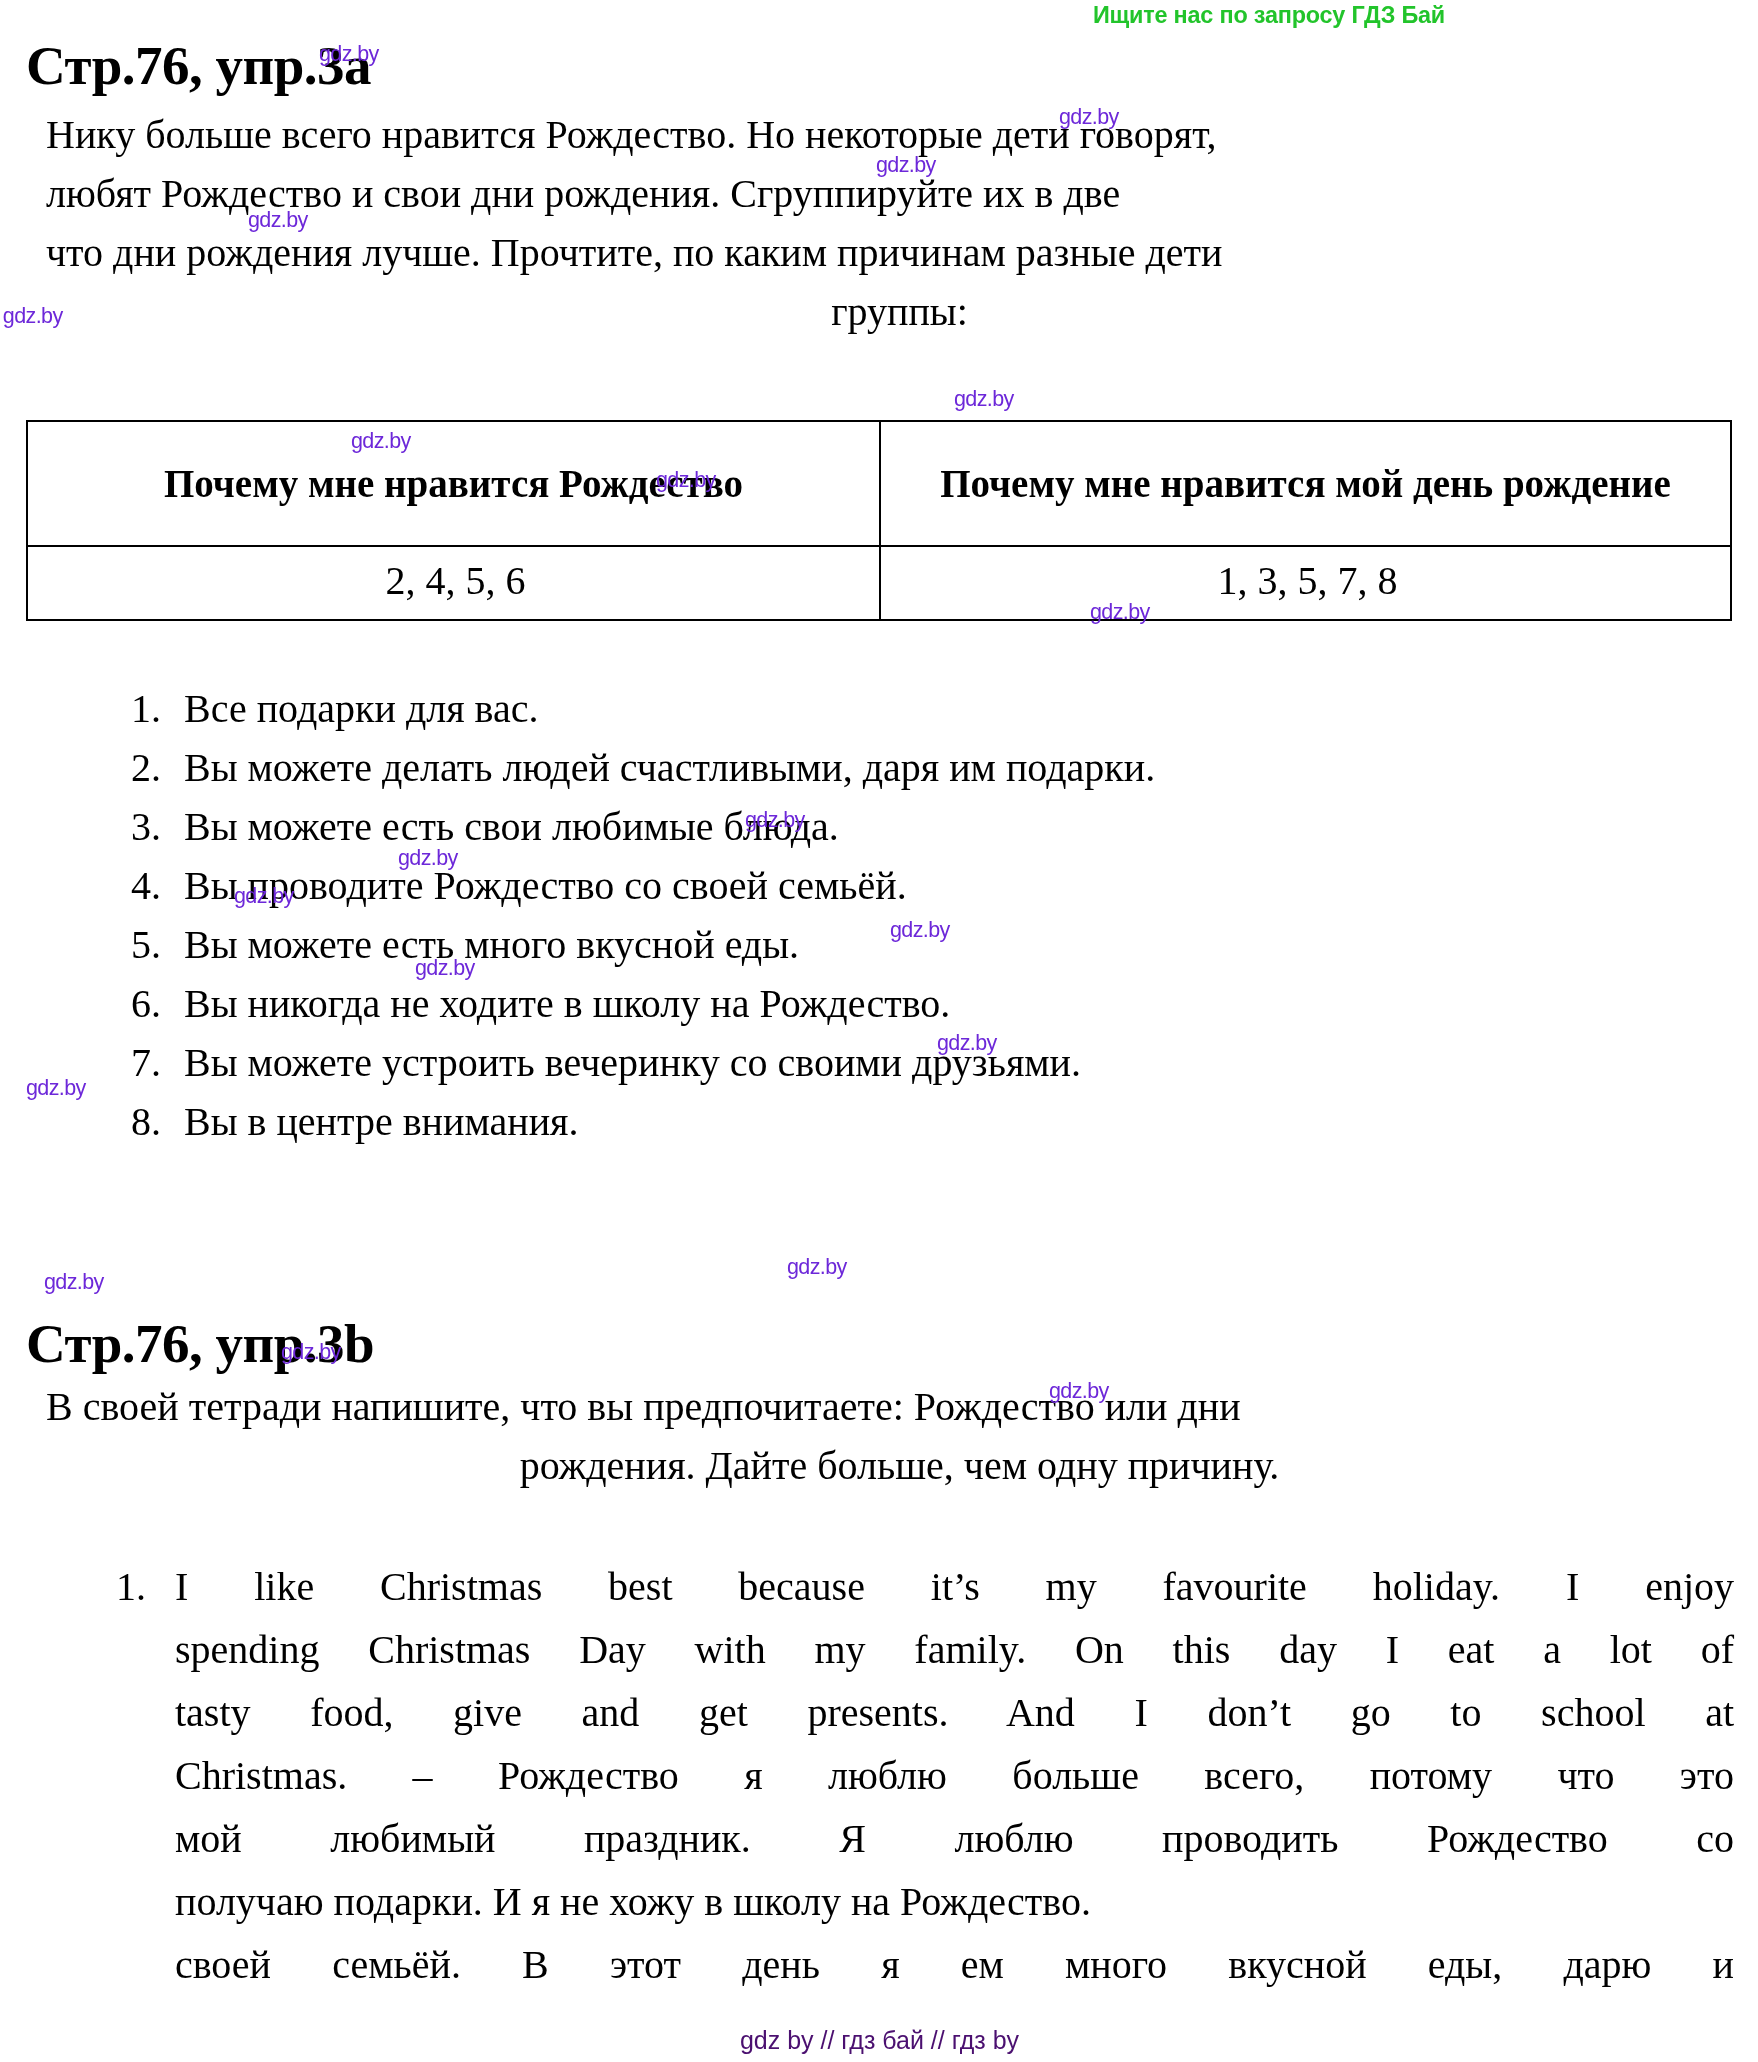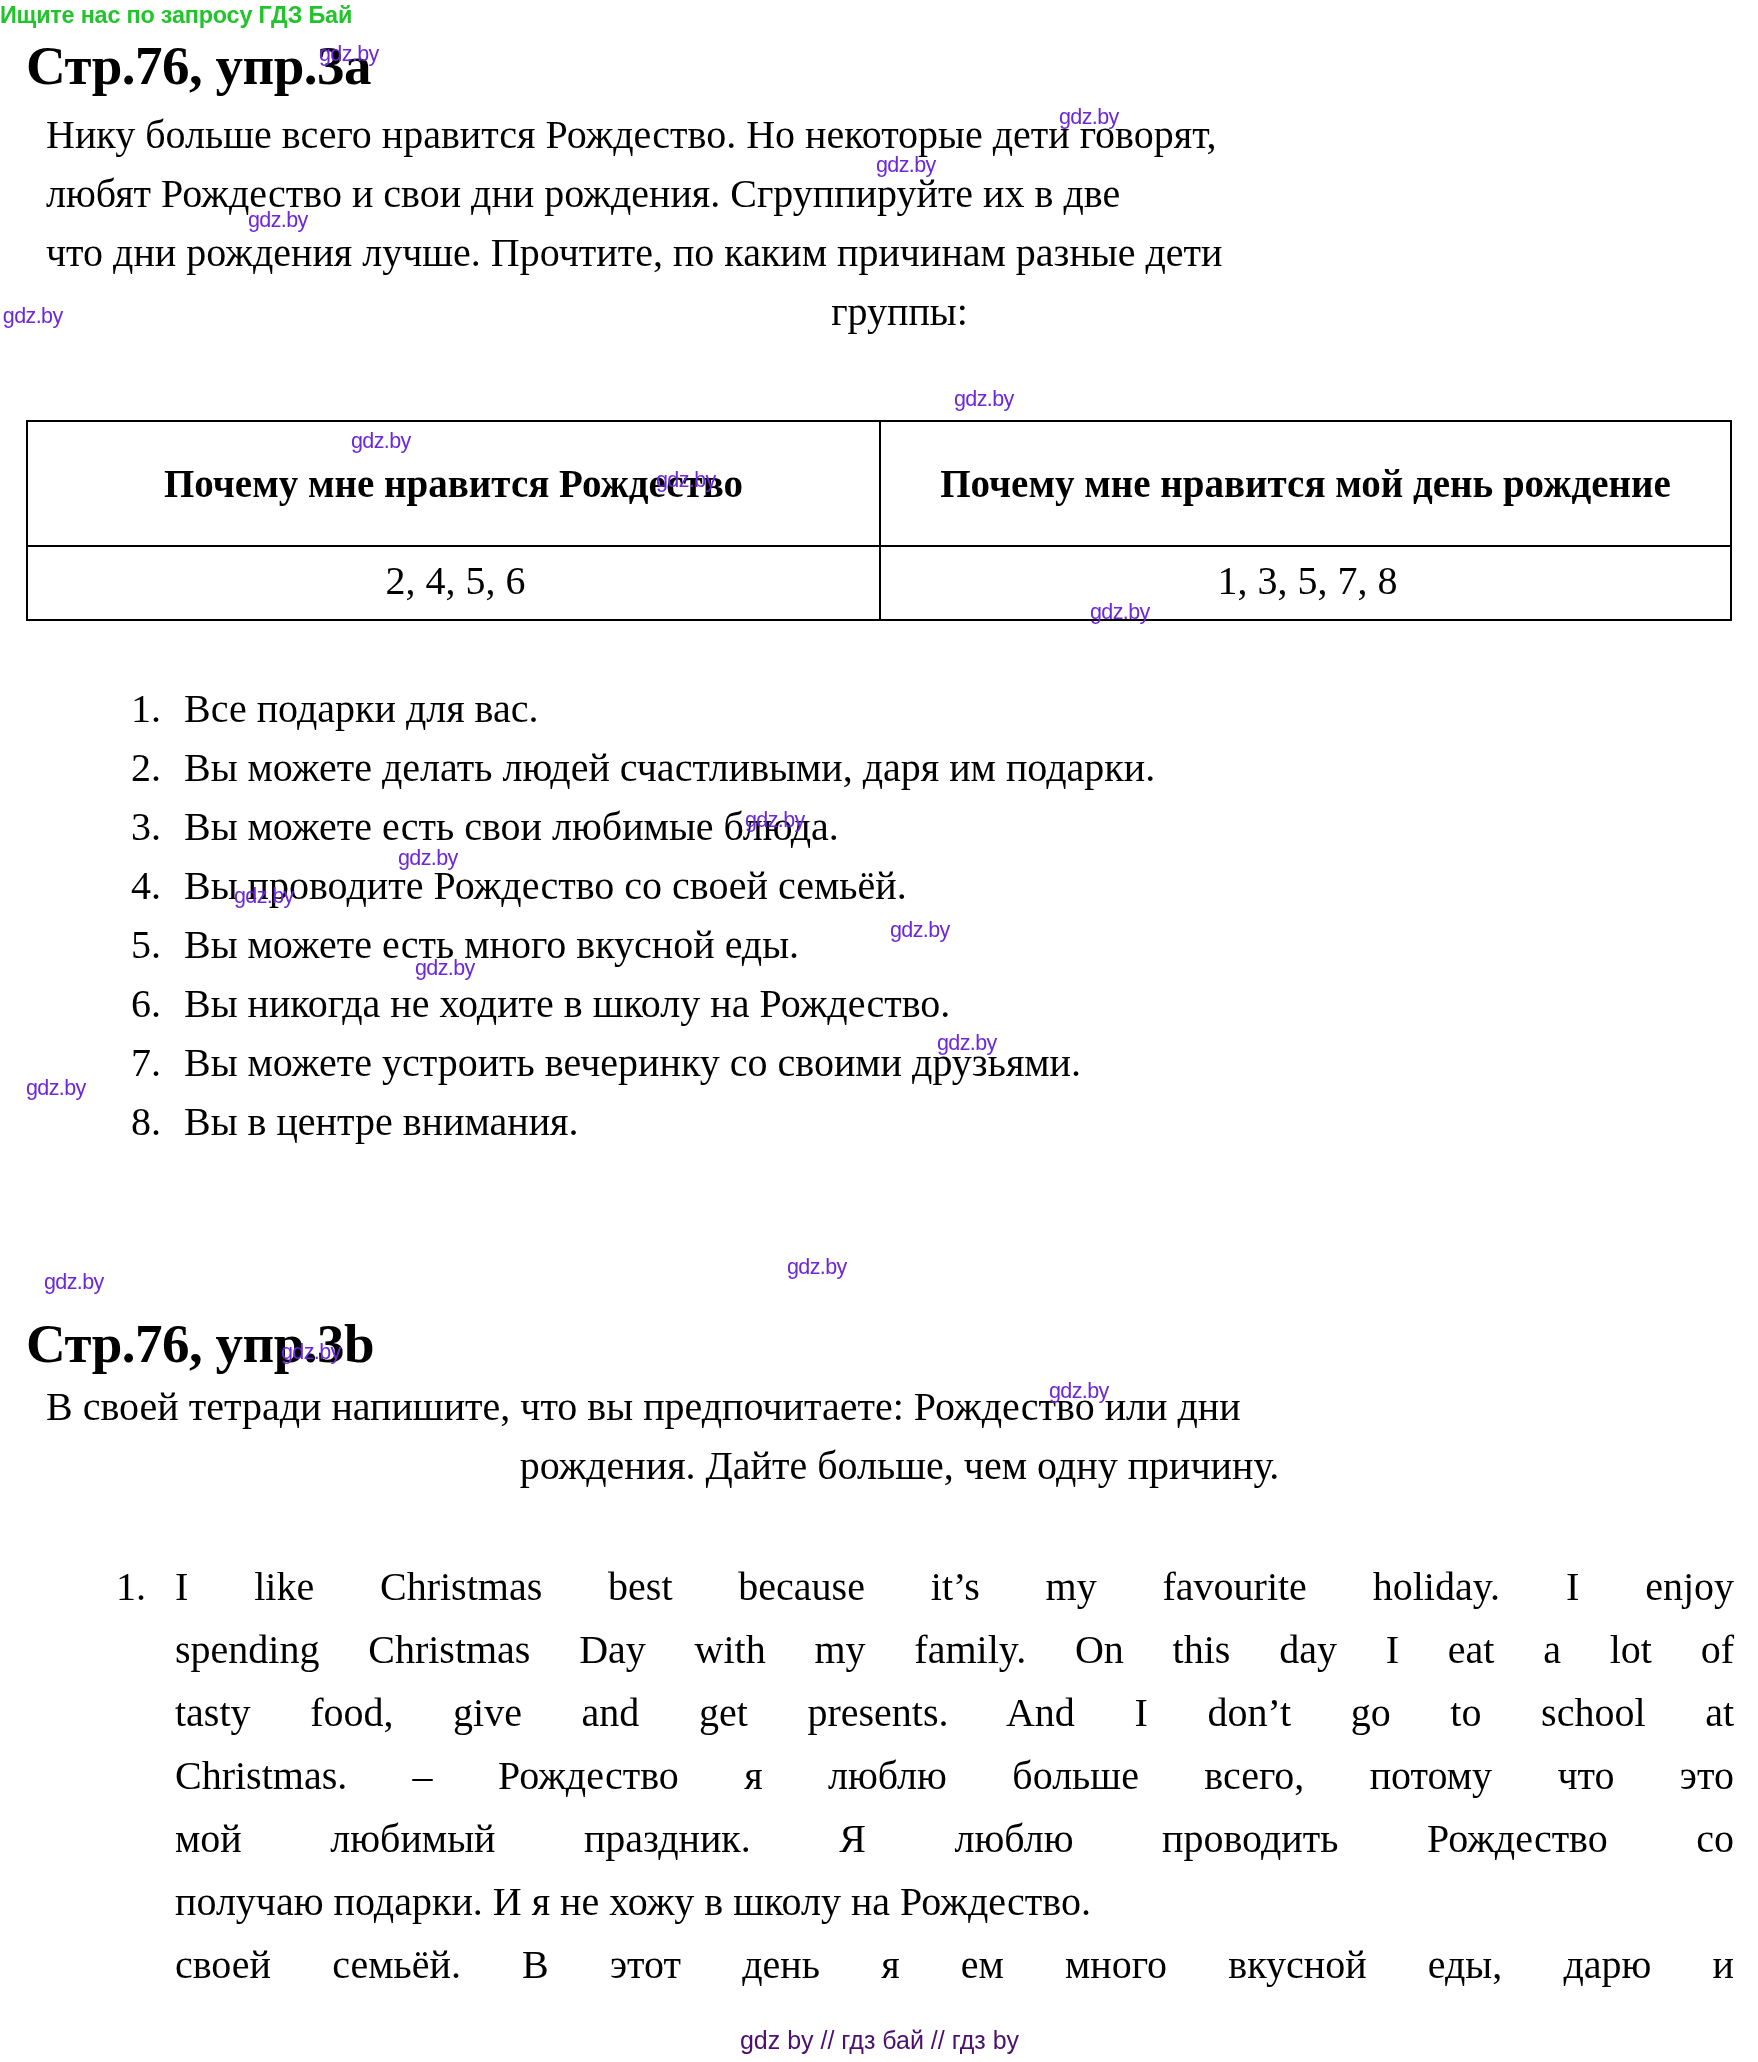--- a/index.html
+++ b/index.html
@@ -18,21 +18,21 @@
     overflow: hidden;
     background: #ffffff;
   }
 
   
   .promo-banner {
     position: absolute;
     top: 1.9px;
     left: 0;
     width: 1445px;
-    text-align: left;
+    text-align: right;
     font-family: "Liberation Sans", "DejaVu Sans", sans-serif;
     font-size: 23.4px;
     font-weight: bold;
     letter-spacing: -0.2px;
     color: #22c42b;
     white-space: nowrap;
   }
 
   
   .wm {

